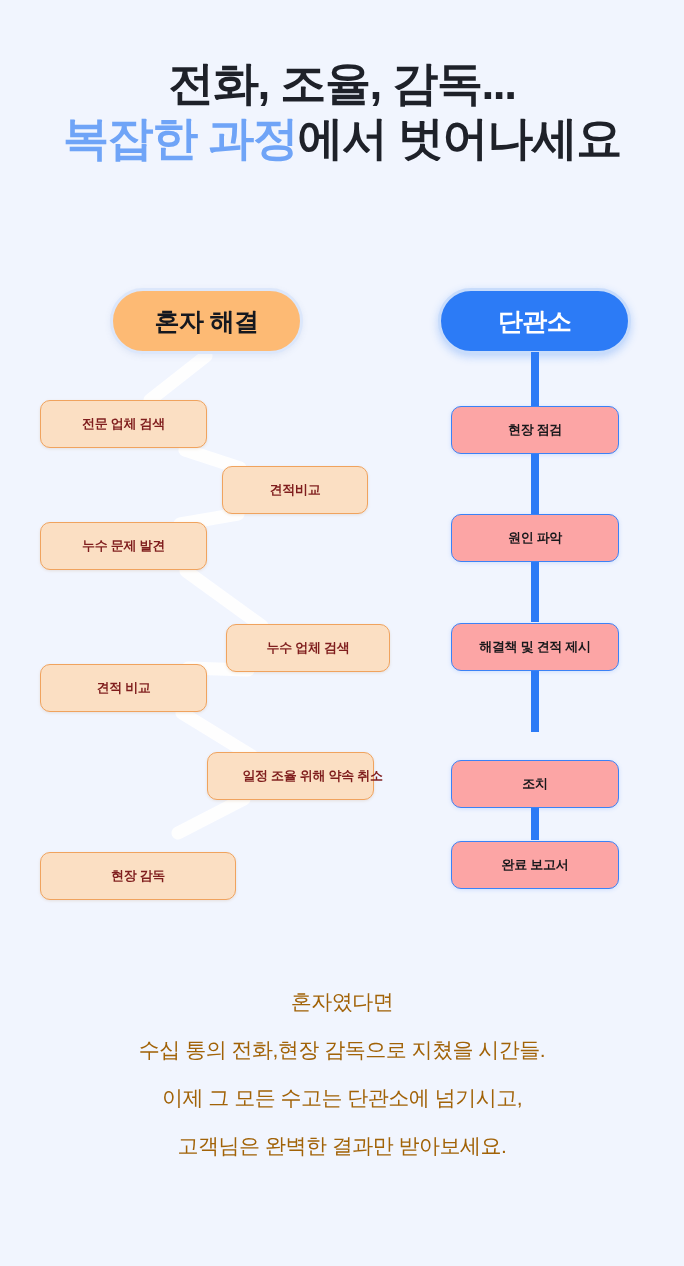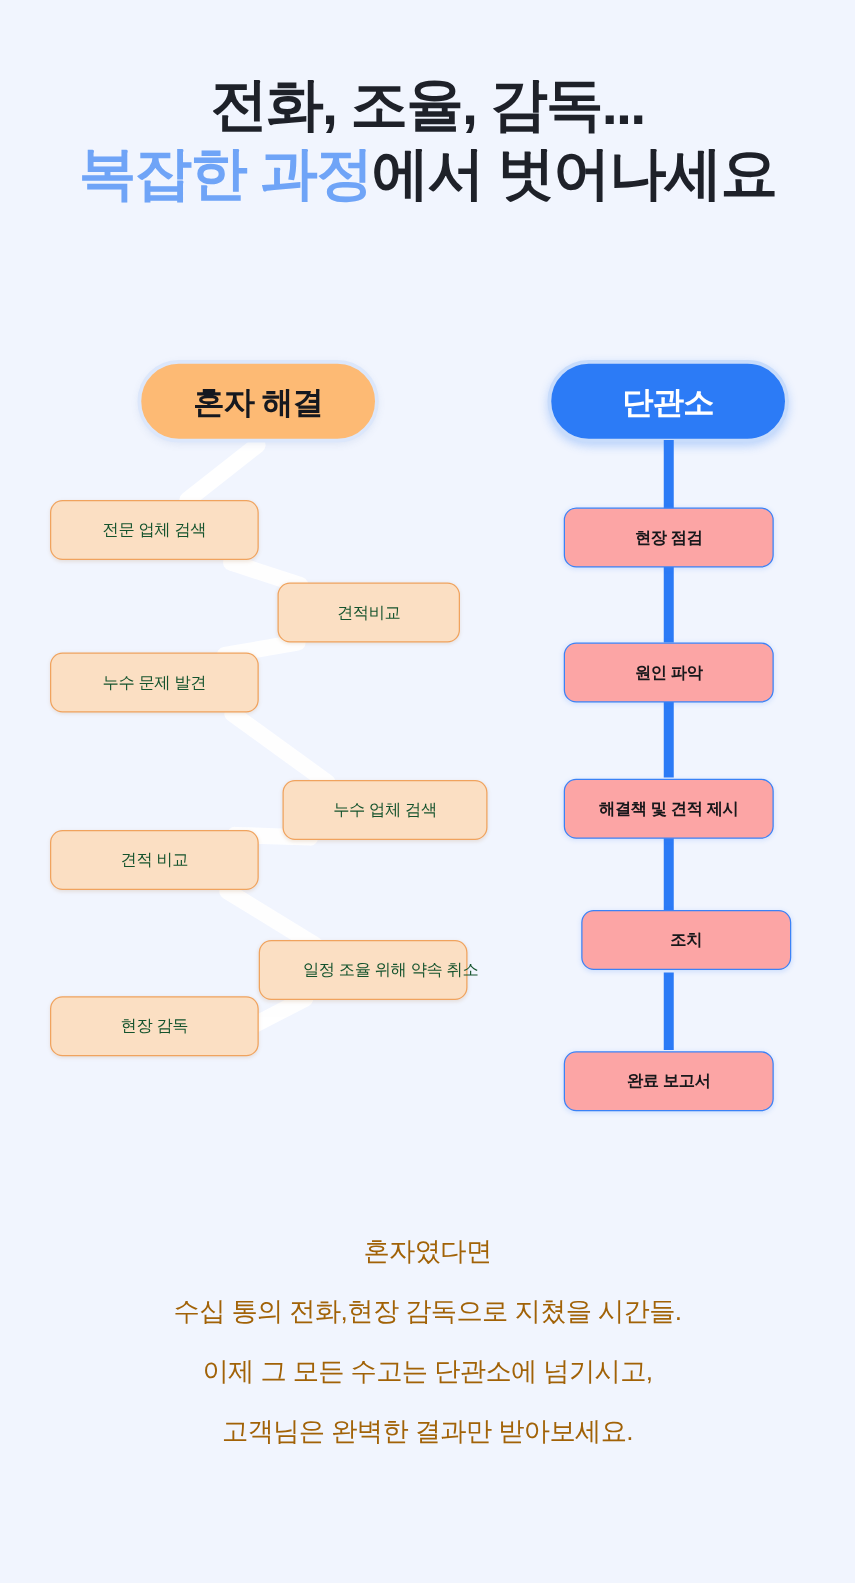--- a/index.html
+++ b/index.html
@@ -91,22 +91,22 @@
     position: absolute;
     height: 48px;
     border-radius: 10px;
     background: #FBDFC3;
     border: 1.6px solid #F0A35E;
     display: flex;
     align-items: center;
     justify-content: center;
     box-sizing: border-box;
     font-size: 13px;
-    font-weight: 400;
-    color: #14532d;
+    font-weight: 700;
+    color: #7f1d1d;
     letter-spacing: -0.3px;
     box-shadow: 0 1px 3px rgba(180,130,80,0.18);
     z-index: 3;
     white-space: nowrap;
   }
 
   
   .bbox {
     position: absolute;
     left: 451px;
@@ -181,34 +181,34 @@
   </svg>
 
   <div class="pill pill-left">혼자 해결</div>
 
   <div class="obox" style="left:40px;  top:400px; width:167px;">전문 업체 검색</div>
   <div class="obox" style="left:222px; top:466px; width:146px;">견적비교</div>
   <div class="obox" style="left:40px;  top:522px; width:167px;">누수 문제 발견</div>
   <div class="obox" style="left:226px; top:624px; width:164px;">누수 업체 검색</div>
   <div class="obox" style="left:40px;  top:664px; width:167px;">견적 비교</div>
   <div class="obox" style="left:207px; top:752px; width:167px;padding-left:44px;">일정 조율 위해 약속 취소</div>
-  <div class="obox" style="left:40px;  top:797px; width:167px;">현장 감독</div>
+  <div class="obox" style="left:40px;  top:852px; width:196px;">현장 감독</div>
 
   <div class="pill pill-right">단관소</div>
 
   <div class="spine" style="top:352px; height:56px;"></div>
   <div class="spine" style="top:452px; height:62px;"></div>
   <div class="spine" style="top:560px; height:62px;"></div>
   <div class="spine" style="top:670px; height:62px;"></div>
   <div class="spine" style="top:778px; height:62px;"></div>
 
   <div class="bbox" style="top:406px;">현장 점검</div>
   <div class="bbox" style="top:514px;">원인 파악</div>
   <div class="bbox" style="top:623px;">해결책 및 견적 제시</div>
-  <div class="bbox" style="top:728px;margin-left:14px;">조치</div>
+  <div class="bbox" style="top:760px;">조치</div>
   <div class="bbox" style="top:841px;">완료 보고서</div>
 
 </div>
 
 <div class="footnote">
   <span>혼자였다면</span>
   <span>수십 통의 전화,현장 감독으로 지쳤을 시간들.</span>
   <span>이제 그 모든 수고는 단관소에 넘기시고,</span>
   <span>고객님은 완벽한 결과만 받아보세요.</span>
 </div>

